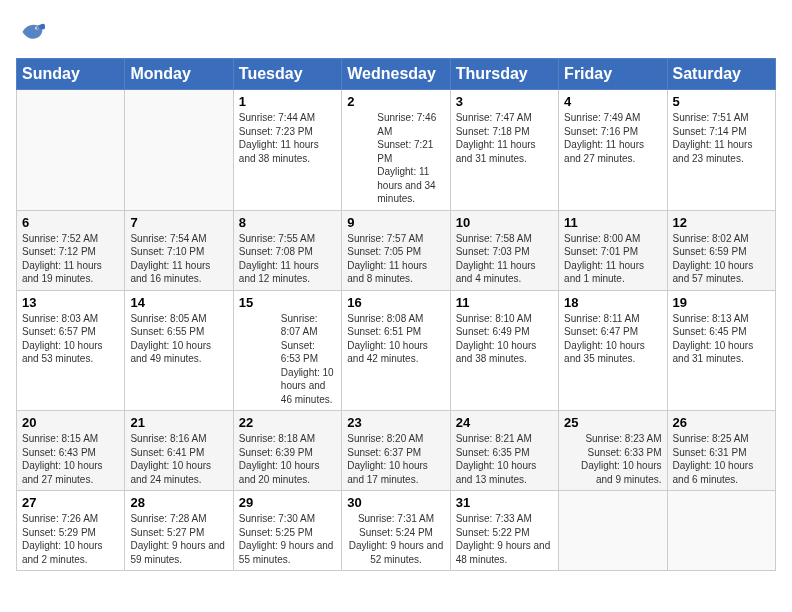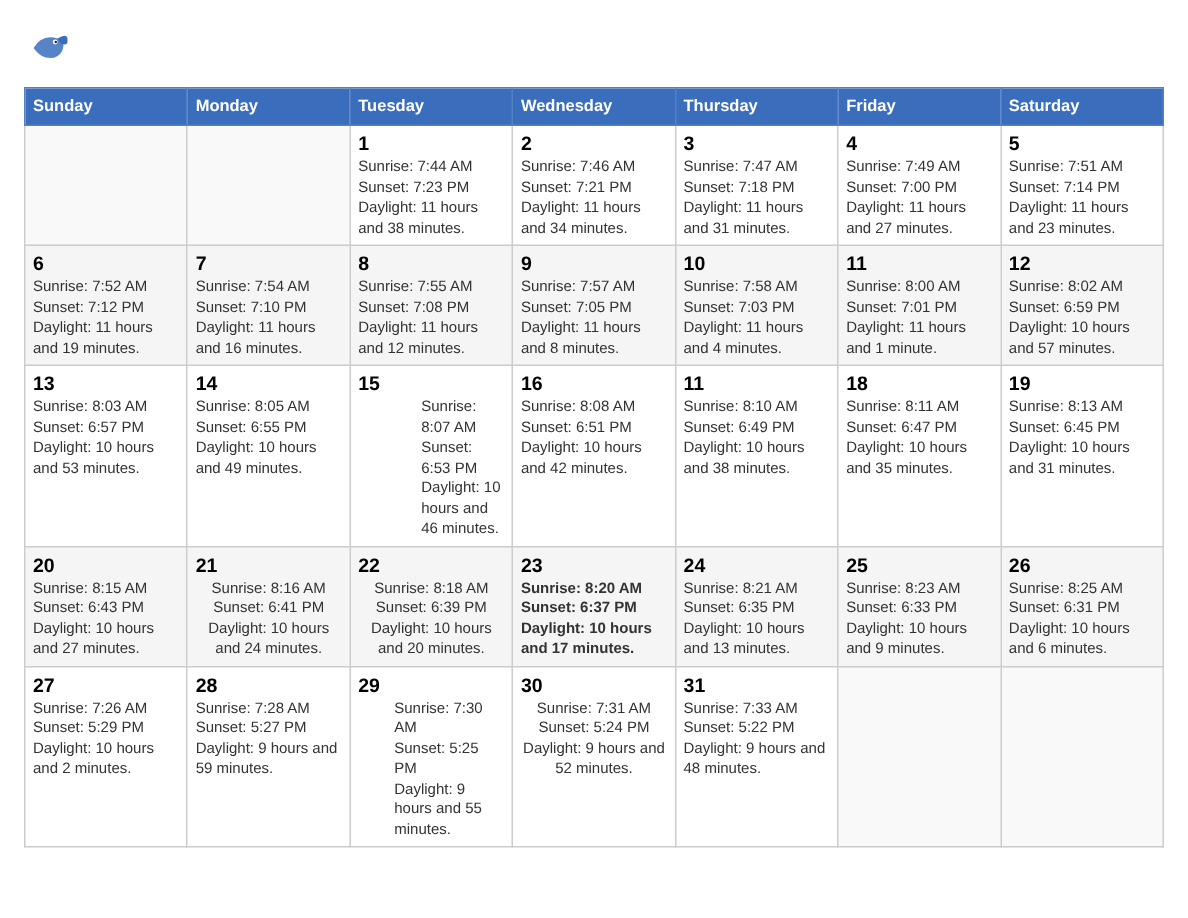--- a/index.html
+++ b/index.html
@@ -49,21 +49,21 @@
     table {
       width: 100%;
       border-collapse: collapse;
       font-size: 11px;
     }
     thead tr th {
       background-color: #3a6ebd;
       color: #fff;
       padding: 6px 5px;
       text-align: left;
-      font-size: 11px;
+      font-size: 16px;
       font-weight: bold;
       border: 1px solid #5580c0;
     }
     tbody tr td {
       border: 1px solid #ccc;
       vertical-align: top;
       padding: 4px 5px;
       width: 107px;
       min-height: 70px;
       background: #fff;
@@ -125,34 +125,34 @@
         <td class="empty-cell"></td>
         <td class="empty-cell"></td>
         <td>
           <span class="day-number">1</span>
           <div class="day-info" style="white-space: pre-line;">Sunrise: 7:44 AM
 Sunset: 7:23 PM
 Daylight: 11 hours and 38 minutes.</div>
         </td>
         <td>
           <span class="day-number">2</span>
-          <div class="day-info" style="white-space: pre-line;">Sunrise: 7:46 AM
+          <div class="day-info" style="white-space: pre-line; margin-left: 30px;">Sunrise: 7:46 AM
 Sunset: 7:21 PM
 Daylight: 11 hours and 34 minutes.</div>
         </td>
         <td>
           <span class="day-number">3</span>
           <div class="day-info" style="white-space: pre-line;">Sunrise: 7:47 AM
 Sunset: 7:18 PM
 Daylight: 11 hours and 31 minutes.</div>
         </td>
         <td>
           <span class="day-number">4</span>
           <div class="day-info" style="white-space: pre-line;">Sunrise: 7:49 AM
-Sunset: 7:00 PM
+Sunset: 7:16 PM
 Daylight: 11 hours and 27 minutes.</div>
         </td>
         <td>
           <span class="day-number">5</span>
           <div class="day-info" style="white-space: pre-line;">Sunrise: 7:51 AM
 Sunset: 7:14 PM
 Daylight: 11 hours and 23 minutes.</div>
         </td>
       </tr>
       <tr>
@@ -245,45 +245,45 @@
       </tr>
       <tr>
         <td>
           <span class="day-number">20</span>
           <div class="day-info" style="white-space: pre-line;">Sunrise: 8:15 AM
 Sunset: 6:43 PM
 Daylight: 10 hours and 27 minutes.</div>
         </td>
         <td>
           <span class="day-number">21</span>
-          <div class="day-info" style="white-space: pre-line; text-align: center;">Sunrise: 8:16 AM
+          <div class="day-info" style="white-space: pre-line;">Sunrise: 8:16 AM
 Sunset: 6:41 PM
 Daylight: 10 hours and 24 minutes.</div>
         </td>
         <td>
           <span class="day-number">22</span>
-          <div class="day-info" style="white-space: pre-line; text-align: center;">Sunrise: 8:18 AM
+          <div class="day-info" style="white-space: pre-line;">Sunrise: 8:18 AM
 Sunset: 6:39 PM
 Daylight: 10 hours and 20 minutes.</div>
         </td>
         <td>
           <span class="day-number">23</span>
-          <div class="day-info" style="white-space: pre-line; font-weight: bold;">Sunrise: 8:20 AM
+          <div class="day-info" style="white-space: pre-line;">Sunrise: 8:20 AM
 Sunset: 6:37 PM
 Daylight: 10 hours and 17 minutes.</div>
         </td>
         <td>
           <span class="day-number">24</span>
           <div class="day-info" style="white-space: pre-line;">Sunrise: 8:21 AM
 Sunset: 6:35 PM
 Daylight: 10 hours and 13 minutes.</div>
         </td>
         <td>
           <span class="day-number">25</span>
-          <div class="day-info" style="white-space: pre-line;">Sunrise: 8:23 AM
+          <div class="day-info" style="white-space: pre-line; text-align: right;">Sunrise: 8:23 AM
 Sunset: 6:33 PM
 Daylight: 10 hours and 9 minutes.</div>
         </td>
         <td>
           <span class="day-number">26</span>
           <div class="day-info" style="white-space: pre-line;">Sunrise: 8:25 AM
 Sunset: 6:31 PM
 Daylight: 10 hours and 6 minutes.</div>
         </td>
       </tr>
@@ -295,21 +295,21 @@
 Daylight: 10 hours and 2 minutes.</div>
         </td>
         <td>
           <span class="day-number">28</span>
           <div class="day-info" style="white-space: pre-line;">Sunrise: 7:28 AM
 Sunset: 5:27 PM
 Daylight: 9 hours and 59 minutes.</div>
         </td>
         <td>
           <span class="day-number">29</span>
-          <div class="day-info" style="white-space: pre-line; margin-left: 24px;">Sunrise: 7:30 AM
+          <div class="day-info" style="white-space: pre-line;">Sunrise: 7:30 AM
 Sunset: 5:25 PM
 Daylight: 9 hours and 55 minutes.</div>
         </td>
         <td>
           <span class="day-number">30</span>
           <div class="day-info" style="white-space: pre-line; text-align: center;">Sunrise: 7:31 AM
 Sunset: 5:24 PM
 Daylight: 9 hours and 52 minutes.</div>
         </td>
         <td>

